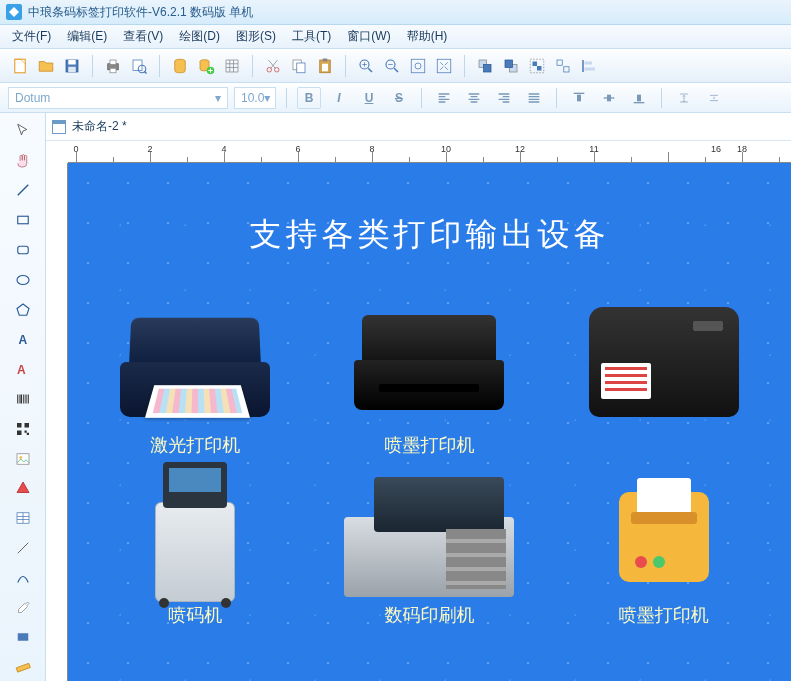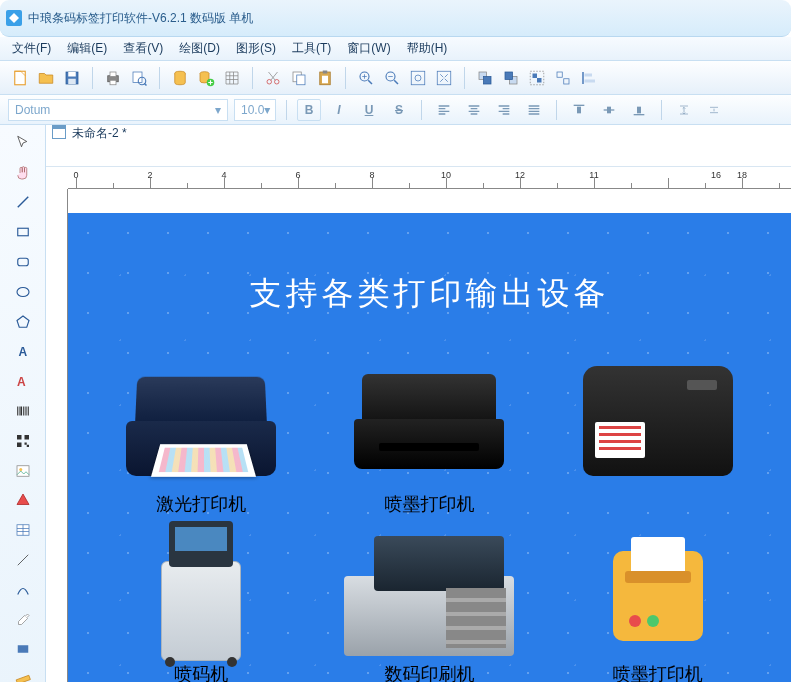--- a/index.html
+++ b/index.html
@@ -1,18 +1,18 @@
 <!DOCTYPE html>
 <html><head>
 <meta charset="utf-8">
 <style>
 * { margin: 0; padding: 0; box-sizing: border-box; }
 body { font-family: "Microsoft YaHei", "SimSun", sans-serif; font-size: 12px; background: #fff; overflow: hidden; width: 791px; height: 682px; }
 
-.titlebar { height: 22px; background: linear-gradient(#eaf4fc, #d6ecfb); border-bottom: 1px solid #b8d8f0; display: flex; align-items: center; padding: 18px 6px; gap: 6px; border-radius: 9px; }
+.titlebar { height: 22px; background: linear-gradient(#eaf4fc, #d6ecfb); border-bottom: 1px solid #b8d8f0; display: flex; align-items: center; padding: 12px 6px; gap: 6px; }
 .titlebar .app-icon { width: 16px; height: 16px; background: #3aa0e8; border-radius: 2px; position: relative; }
 .titlebar .app-icon::after { content: ""; position: absolute; inset: 3px; background: #fff; clip-path: polygon(50% 0, 100% 50%, 50% 100%, 0 50%); }
 .titlebar .title-text { color: #2a5d8c; font-size: 12px; }
 
 .menubar { height: 24px; background: linear-gradient(#f7fbff, #e8f2fb); border-bottom: 1px solid #c8dff2; display: flex; align-items: center; padding: 0 4px; }
 .menubar .menu-item { padding: 3px 8px; color: #1a3a5c; cursor: pointer; }
 
 .toolbar { height: 34px; background: linear-gradient(#fdfeff, #e6f0fa); border-bottom: 1px solid #c8dff2; display: flex; align-items: center; padding: 0 8px; gap: 2px; }
 .toolbar .sep { width: 1px; height: 22px; background: #c0d6ea; margin: 0 6px; }
 .toolbar .tbtn { width: 24px; height: 24px; display: flex; align-items: center; justify-content: center; border-radius: 2px; cursor: pointer; }
@@ -28,42 +28,42 @@
 .fmtbar .fbtn.box { border: 1px solid #c8dff2; }
 .fmtbar .fbtn svg { width: 16px; height: 16px; }
 
 .workspace { display: flex; height: calc(682px - 26px - 24px - 34px - 30px); }
 
 .tool-palette { width: 46px; background: linear-gradient(#f7fbff, #eaf4fc); border-right: 1px solid #c8dff2; display: flex; flex-direction: column; align-items: center; padding-top: 4px; gap: 2px; }
 .tool-palette .pbtn { width: 30px; height: 28px; display: flex; align-items: center; justify-content: center; border-radius: 2px; cursor: pointer; }
 .tool-palette .pbtn svg { width: 18px; height: 18px; }
 
 .canvas-area { flex: 1; display: flex; flex-direction: column; background: #fff; }
-.doc-tab { height: 42px; background: #fff; border-bottom: 1px solid #d8e6f2; display: flex; padding-left: 6px; gap: 6px; }
+.doc-tab { height: 28px; background: #fff; border-bottom: 1px solid #d8e6f2; display: flex; align-items: center; padding-left: 6px; gap: 6px; }
 .doc-tab .win-icon { width: 14px; height: 14px; border: 1px solid #6a9cc7; background: #fff; position: relative; }
 .doc-tab .win-icon::before { content: ""; position: absolute; top: 0; left: 0; right: 0; height: 3px; background: #6a9cc7; }
 .doc-tab .tab-label { color: #1a3a5c; }
 
 .ruler-h { height: 22px; background: #fff; border-bottom: 1px solid #888; position: relative; overflow: hidden; margin-left: 22px; }
 .ruler-h .tick { position: absolute; bottom: 0; width: 1px; background: #888; }
 .ruler-h .tick.major { height: 10px; }
 .ruler-h .tick.minor { height: 5px; }
 .ruler-h .num { position: absolute; bottom: 8px; font-size: 9px; color: #333; transform: translateX(-50%); }
 
 .canvas-wrap { flex: 1; display: flex; overflow: hidden; }
 .ruler-v { width: 22px; background: #fff; border-right: 1px solid #888; }
-.canvas { flex: 1; background: #2a7de8; position: relative; padding: 29px; overflow: hidden; margin-top: 24px; }
+.canvas { flex: 1; background: #2a7de8; position: relative; padding: 20px; overflow: hidden; }
 .canvas::before { content: ""; position: absolute; inset: 0; background-image: radial-gradient(rgba(255,255,255,.45) 1px, transparent 1px), radial-gradient(rgba(255,255,255,.25) 1px, transparent 1px); background-size: 40px 40px, 65px 65px; background-position: 0 0, 20px 30px; opacity: .6; }
 
 .heading { text-align: center; color: #fff; font-size: 32px; font-weight: 500; letter-spacing: 4px; margin-top: 30px; margin-bottom: 40px; position: relative; }
 
 .grid { display: grid; grid-template-columns: repeat(3, 1fr); gap: 10px 20px; position: relative; }
 .cell { display: flex; flex-direction: column; align-items: center; }
 .cell .img { width: 170px; height: 130px; display: flex; align-items: center; justify-content: center; }
-.cell .cap { color: #000000; font-size: 18px; margin-top: 6px; }
+.cell .cap { color: #fef9c3; font-size: 18px; margin-top: 6px; }
 
 
 .dev { position: relative; }
 .dev.laser { width: 170px; height: 110px; }
 .dev.laser .body { position: absolute; bottom: 0; left: 10px; right: 10px; height: 55px; background: linear-gradient(#1a2a4a, #0a1530); border-radius: 6px 6px 10px 10px; }
 .dev.laser .lid { position: absolute; bottom: 45px; left: 20px; right: 20px; height: 55px; background: linear-gradient(#2a3a5a, #0a1a3a); border-radius: 8px 8px 4px 4px; transform: perspective(200px) rotateX(8deg); }
 .dev.laser .paper { position: absolute; bottom: -8px; left: 40px; width: 95px; height: 50px; background: #fff; transform: perspective(200px) rotateX(50deg); box-shadow: 0 2px 4px rgba(0,0,0,.3); }
 .dev.laser .paper::after { content: ""; position: absolute; inset: 6px; background: repeating-linear-gradient(90deg, #e8a, #e8a 6px, #8ce 6px, #8ce 12px, #ec8 12px, #ec8 18px); opacity: .6; }
 
 .dev.inkjet { width: 150px; height: 95px; }

